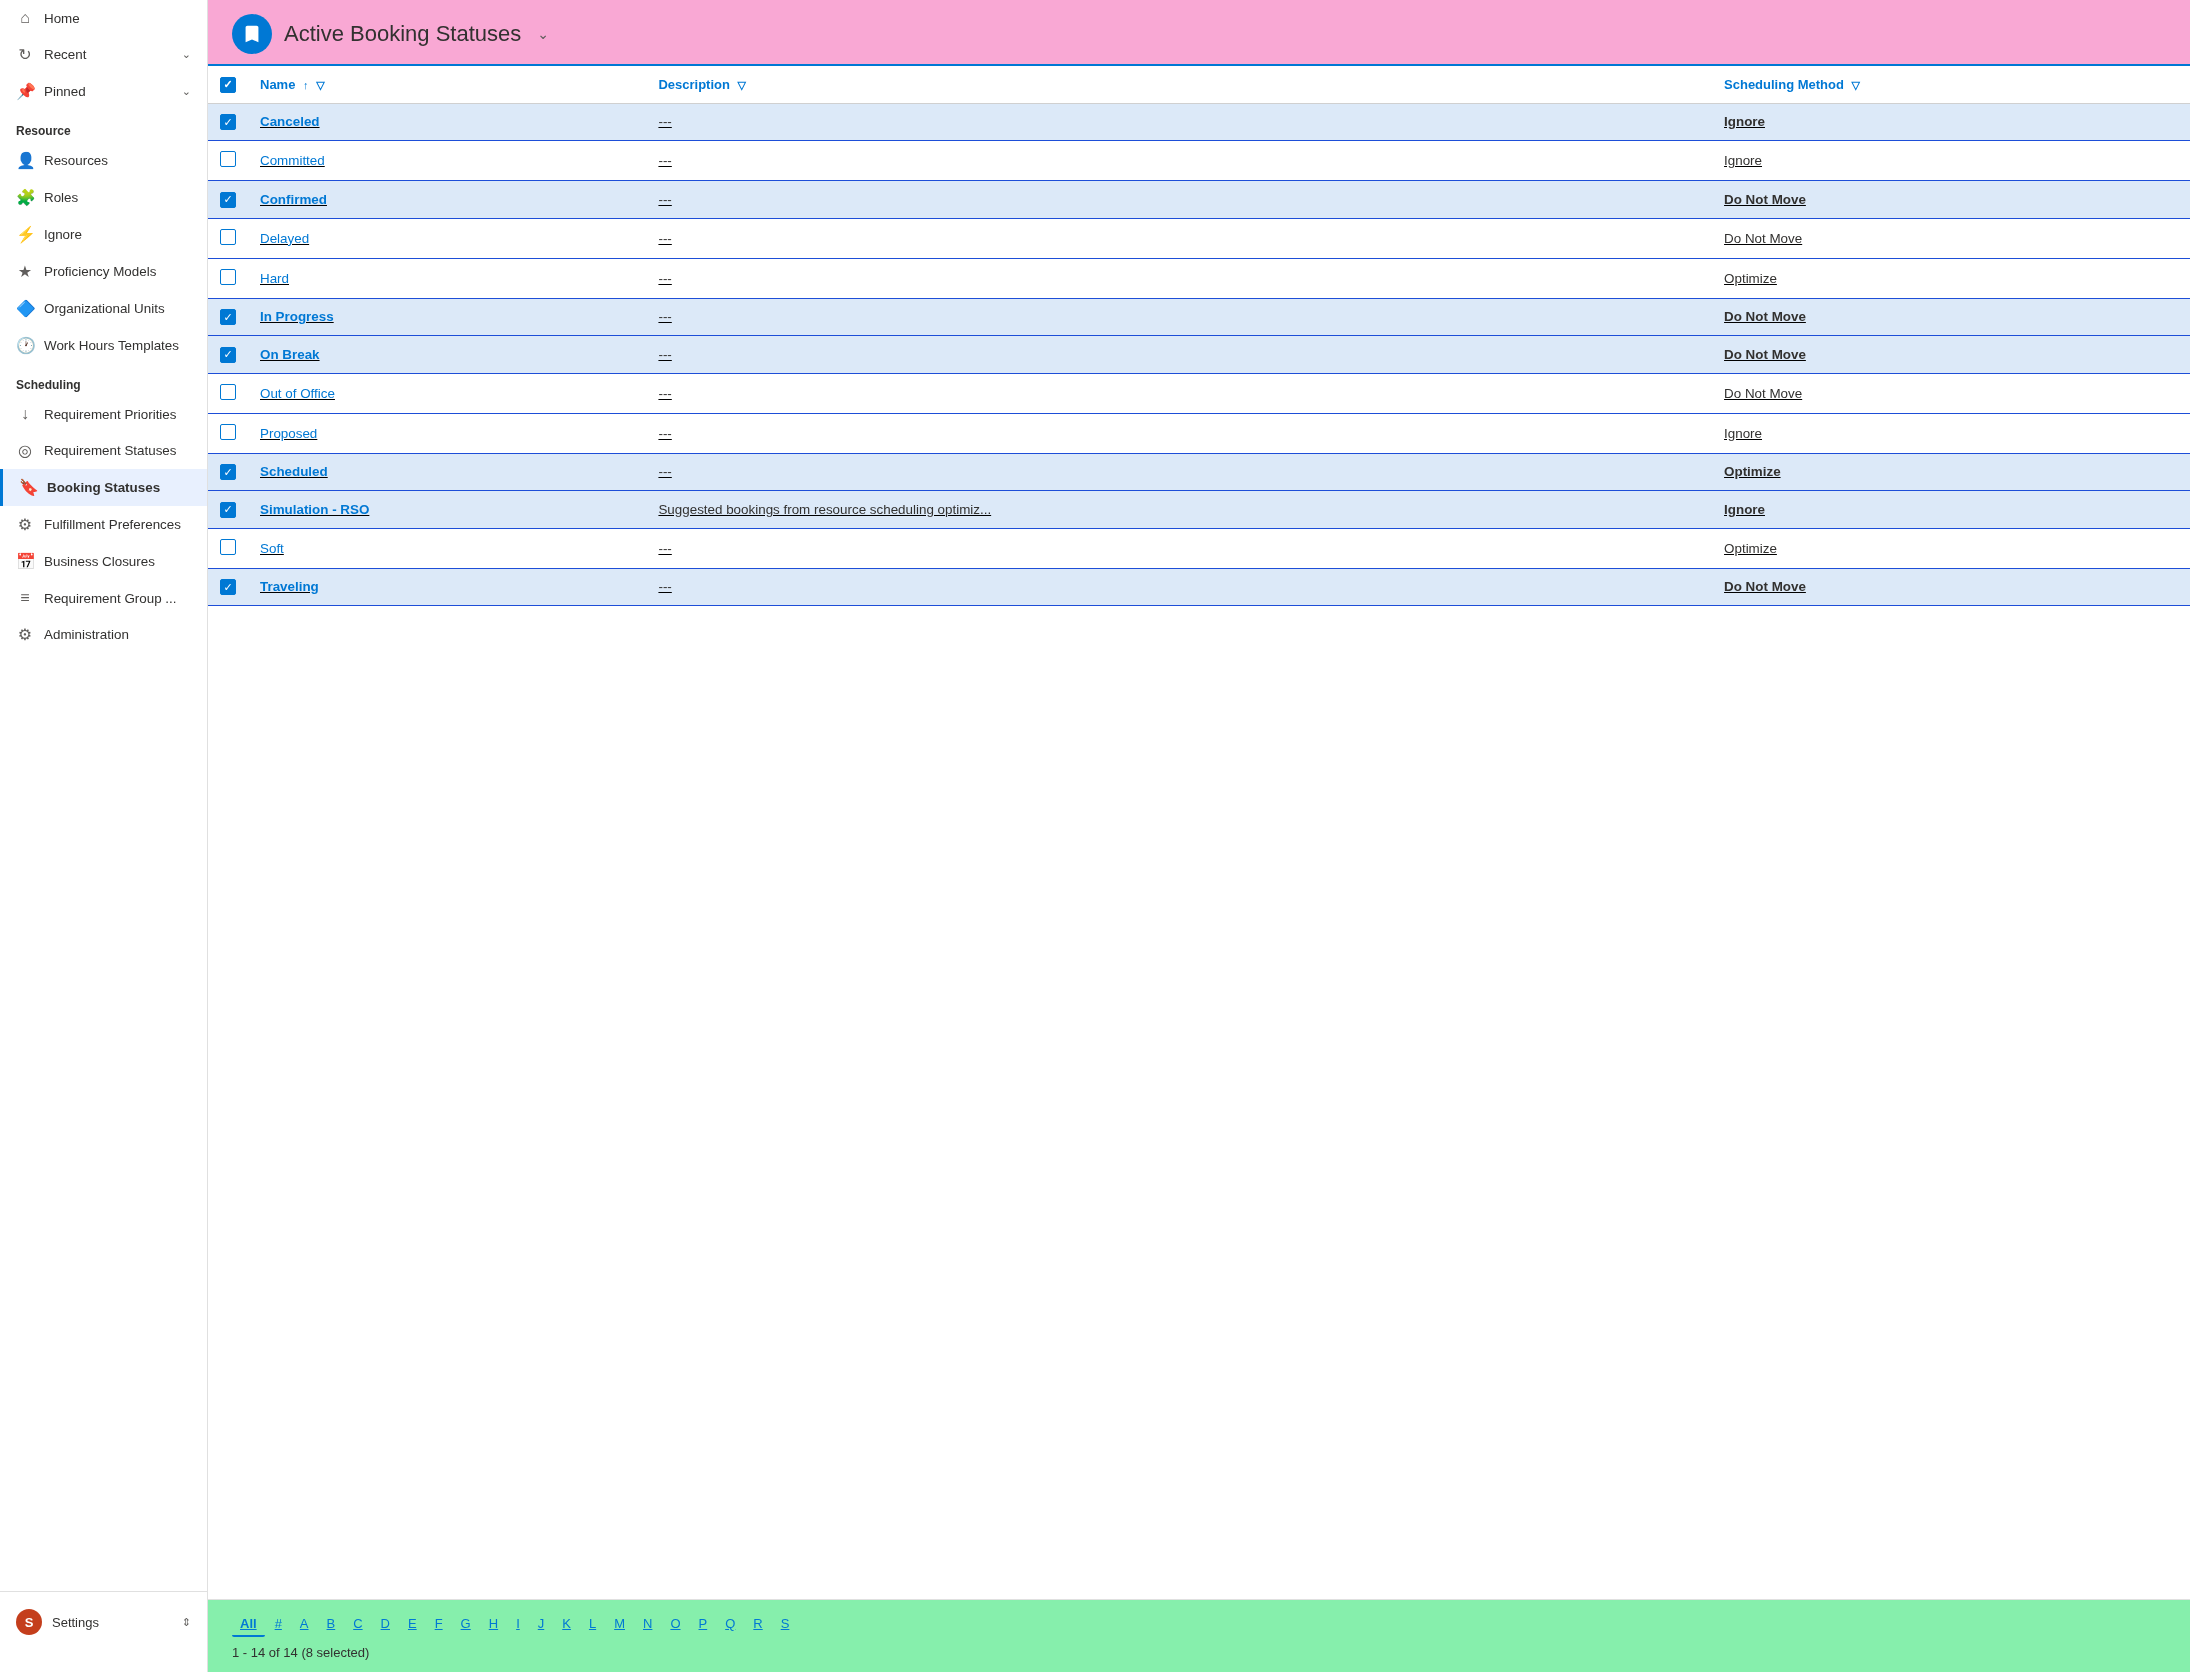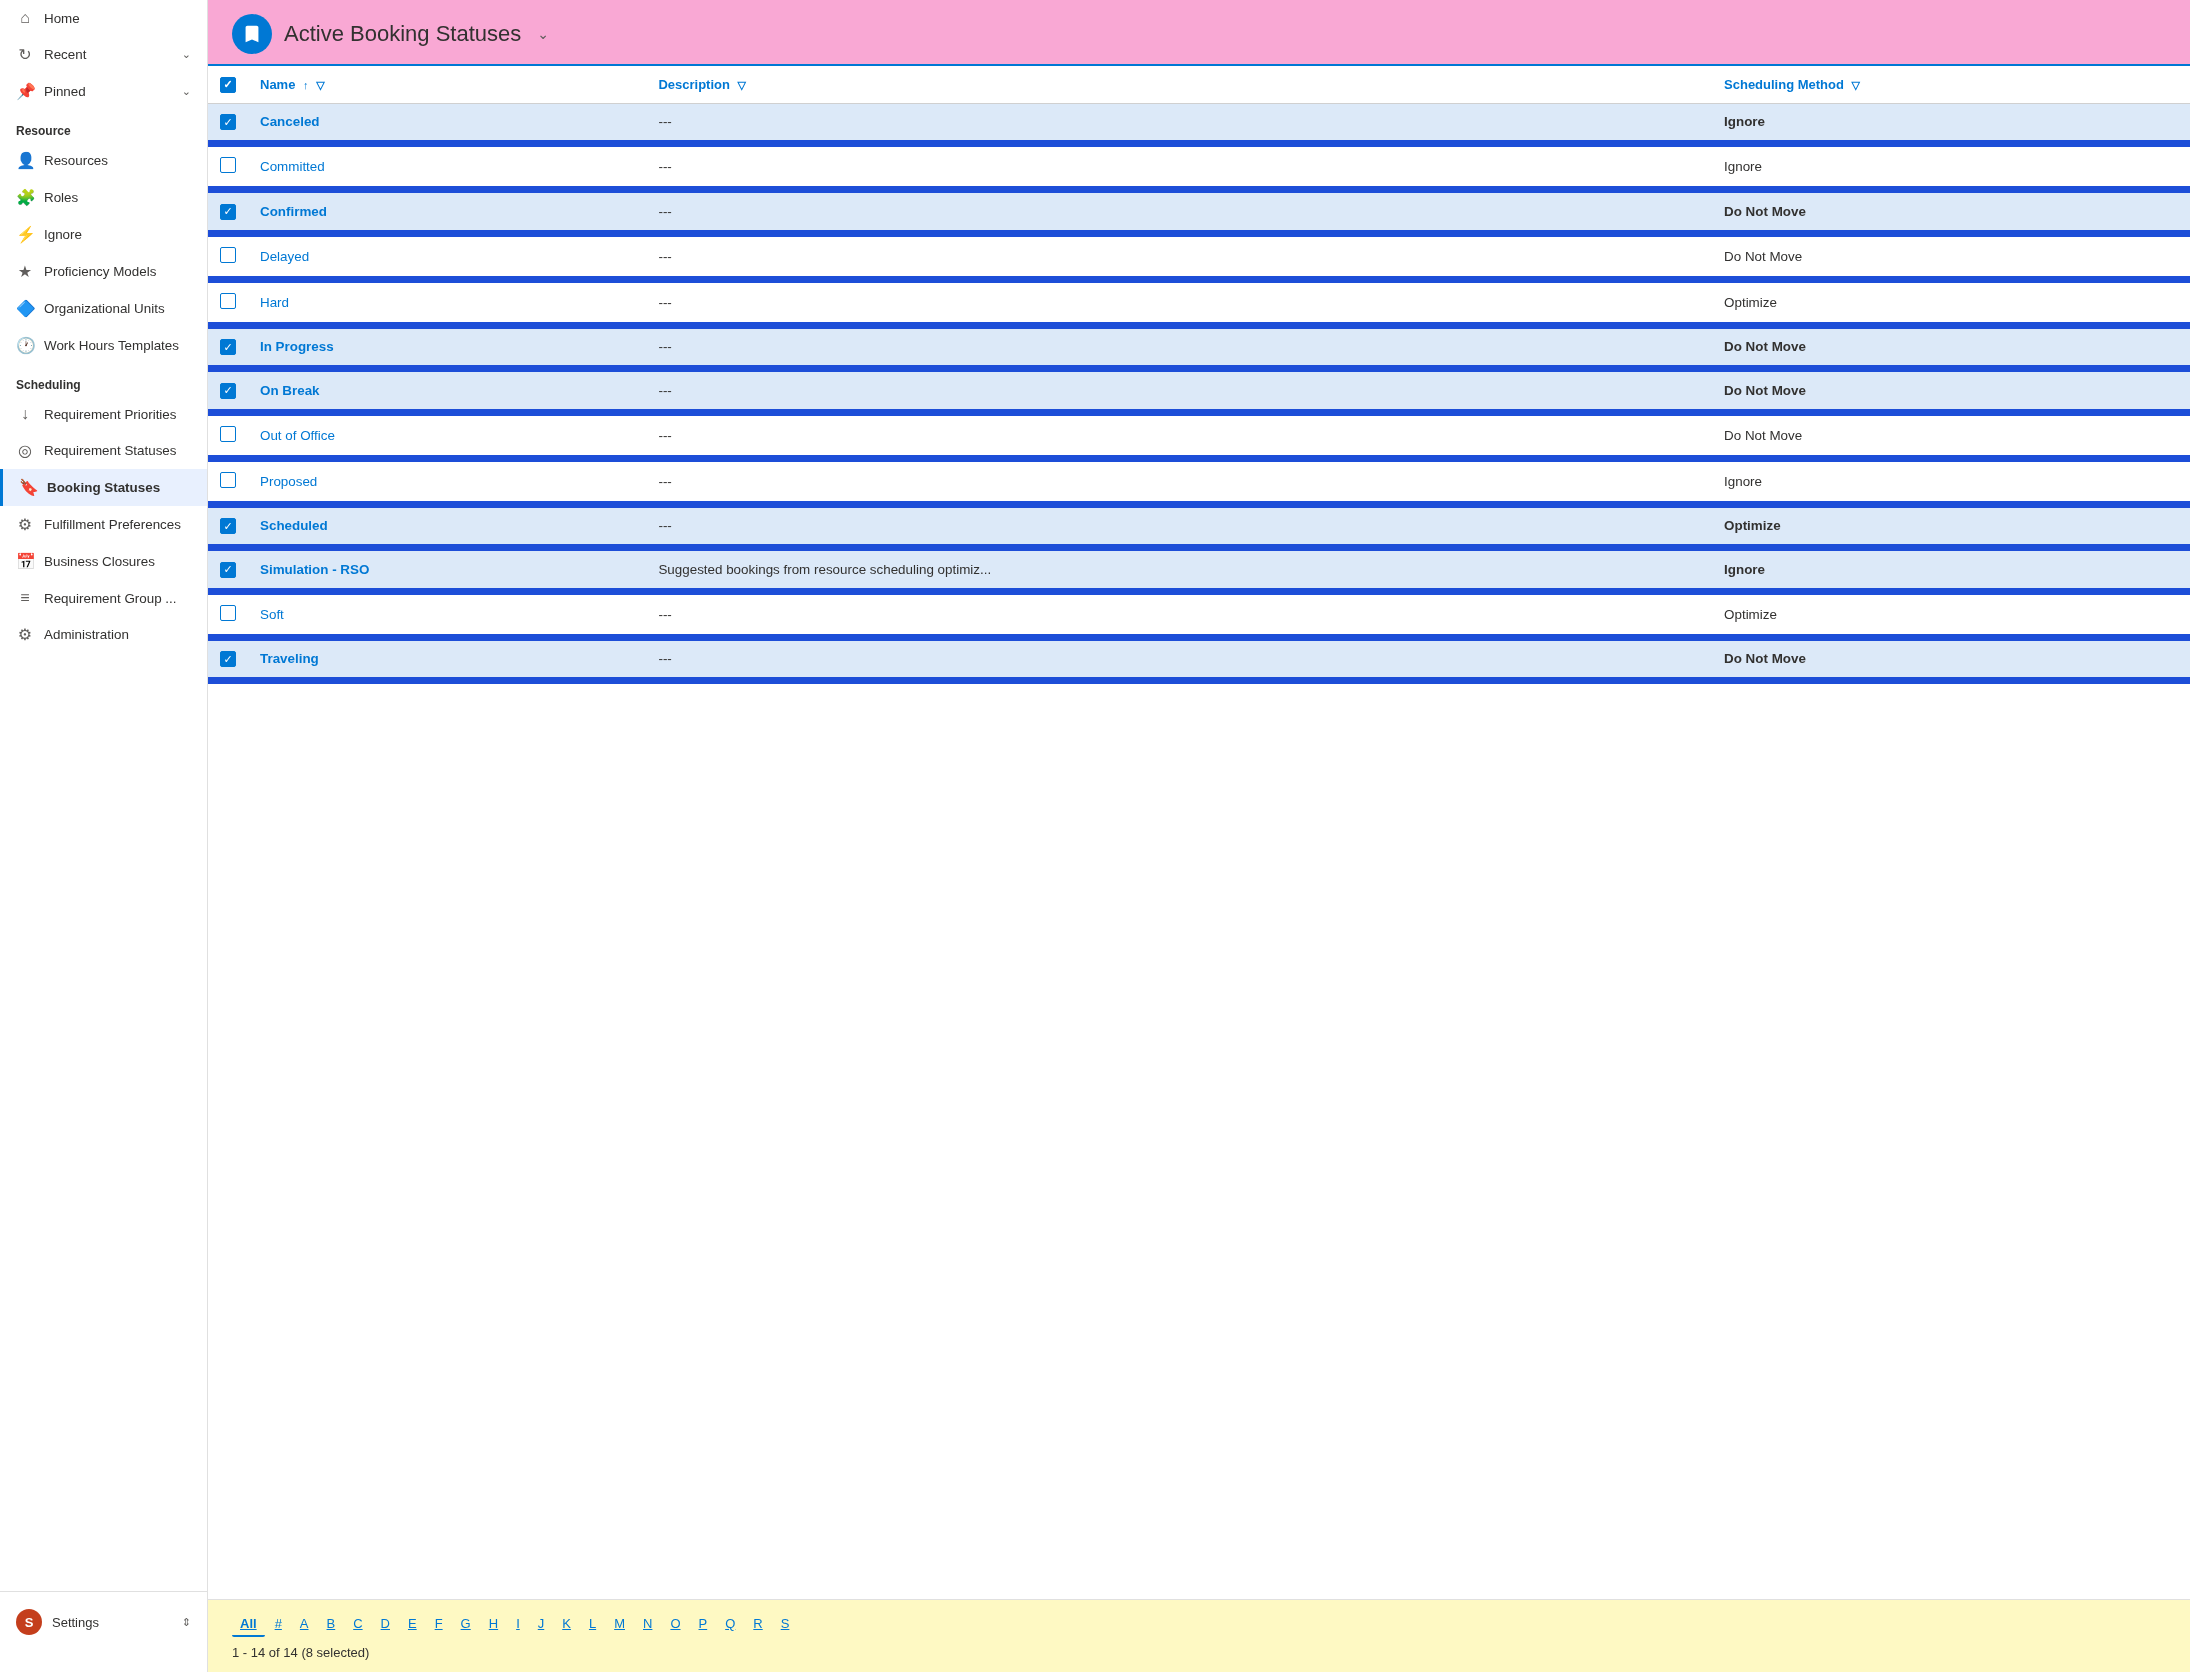--- a/index.html
+++ b/index.html
@@ -108,38 +108,39 @@
       z-index: 1;
     }
     th.checkbox-col, td.checkbox-col {
       width: 40px;
       text-align: center;
     }
     th .sort-icons { display: inline-flex; gap: 2px; margin-left: 4px; color: #0078d4; font-size: 11px; }
     th .filter-icon { margin-left: 4px; color: #0078d4; font-size: 11px; cursor: pointer; }
 
     tbody tr {
-      border-bottom: 7px solid #1d4ed8;
+      border-bottom: 1px solid #1d4ed8;
+      text-decoration: underline;
     }
     tbody tr.selected { background: #dce9f8; }
     td {
       padding: 10px 12px;
       font-size: 13.4px;
       color: #323130;
     }
     td.name-cell { color: #0078d4; font-weight: 400; }
     td.name-cell.bold { font-weight: 700; }
     td.scheduling-method { font-weight: 400; }
     td.scheduling-method.bold { font-weight: 700; }
 
     
     .pagination-area {
       border-top: 1px solid #e0e0e0;
       padding: 12px 24px;
-      background: #fef9c3;
+      background: #86efac;
       display: flex;
       flex-direction: column;
       gap: 8px;
     }
     .alpha-bar {
       display: flex;
       gap: 2px;
       flex-wrap: wrap;
     }
     .alpha-item {

